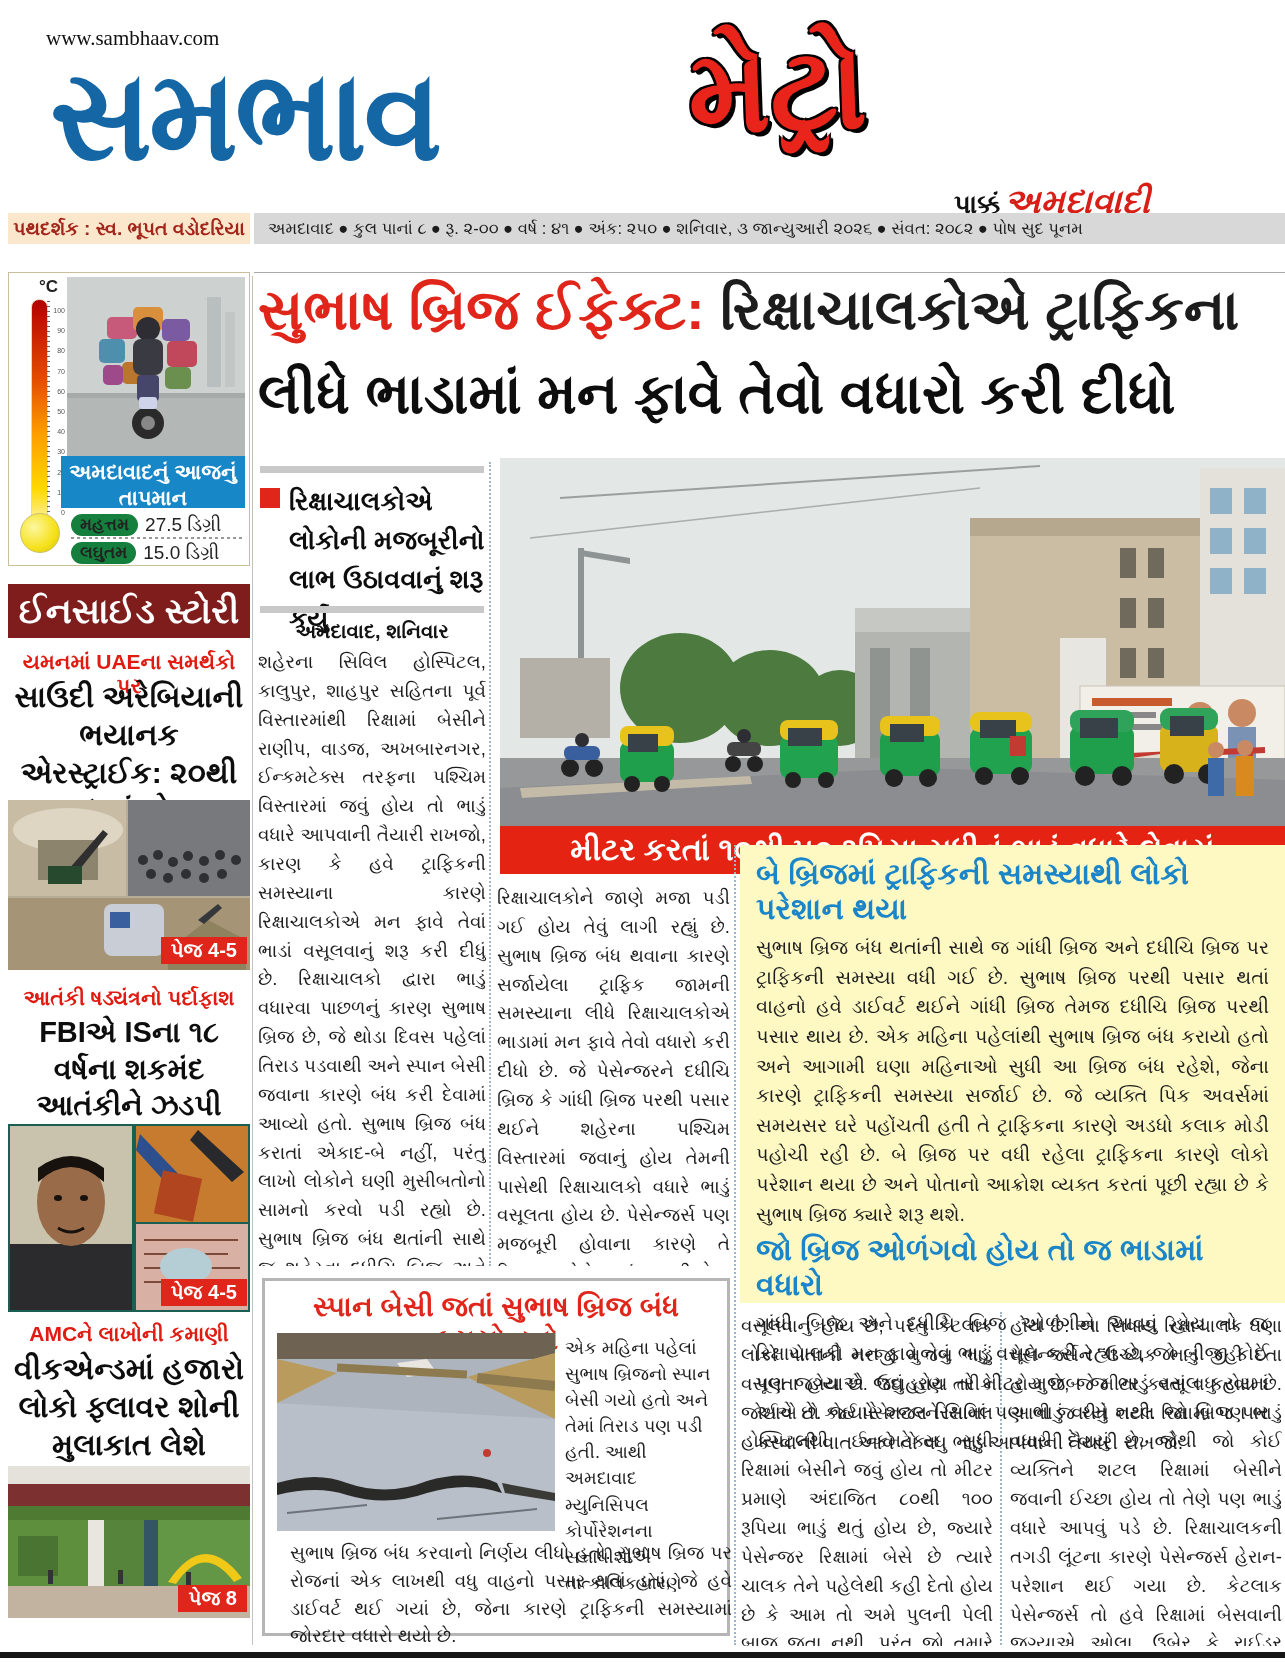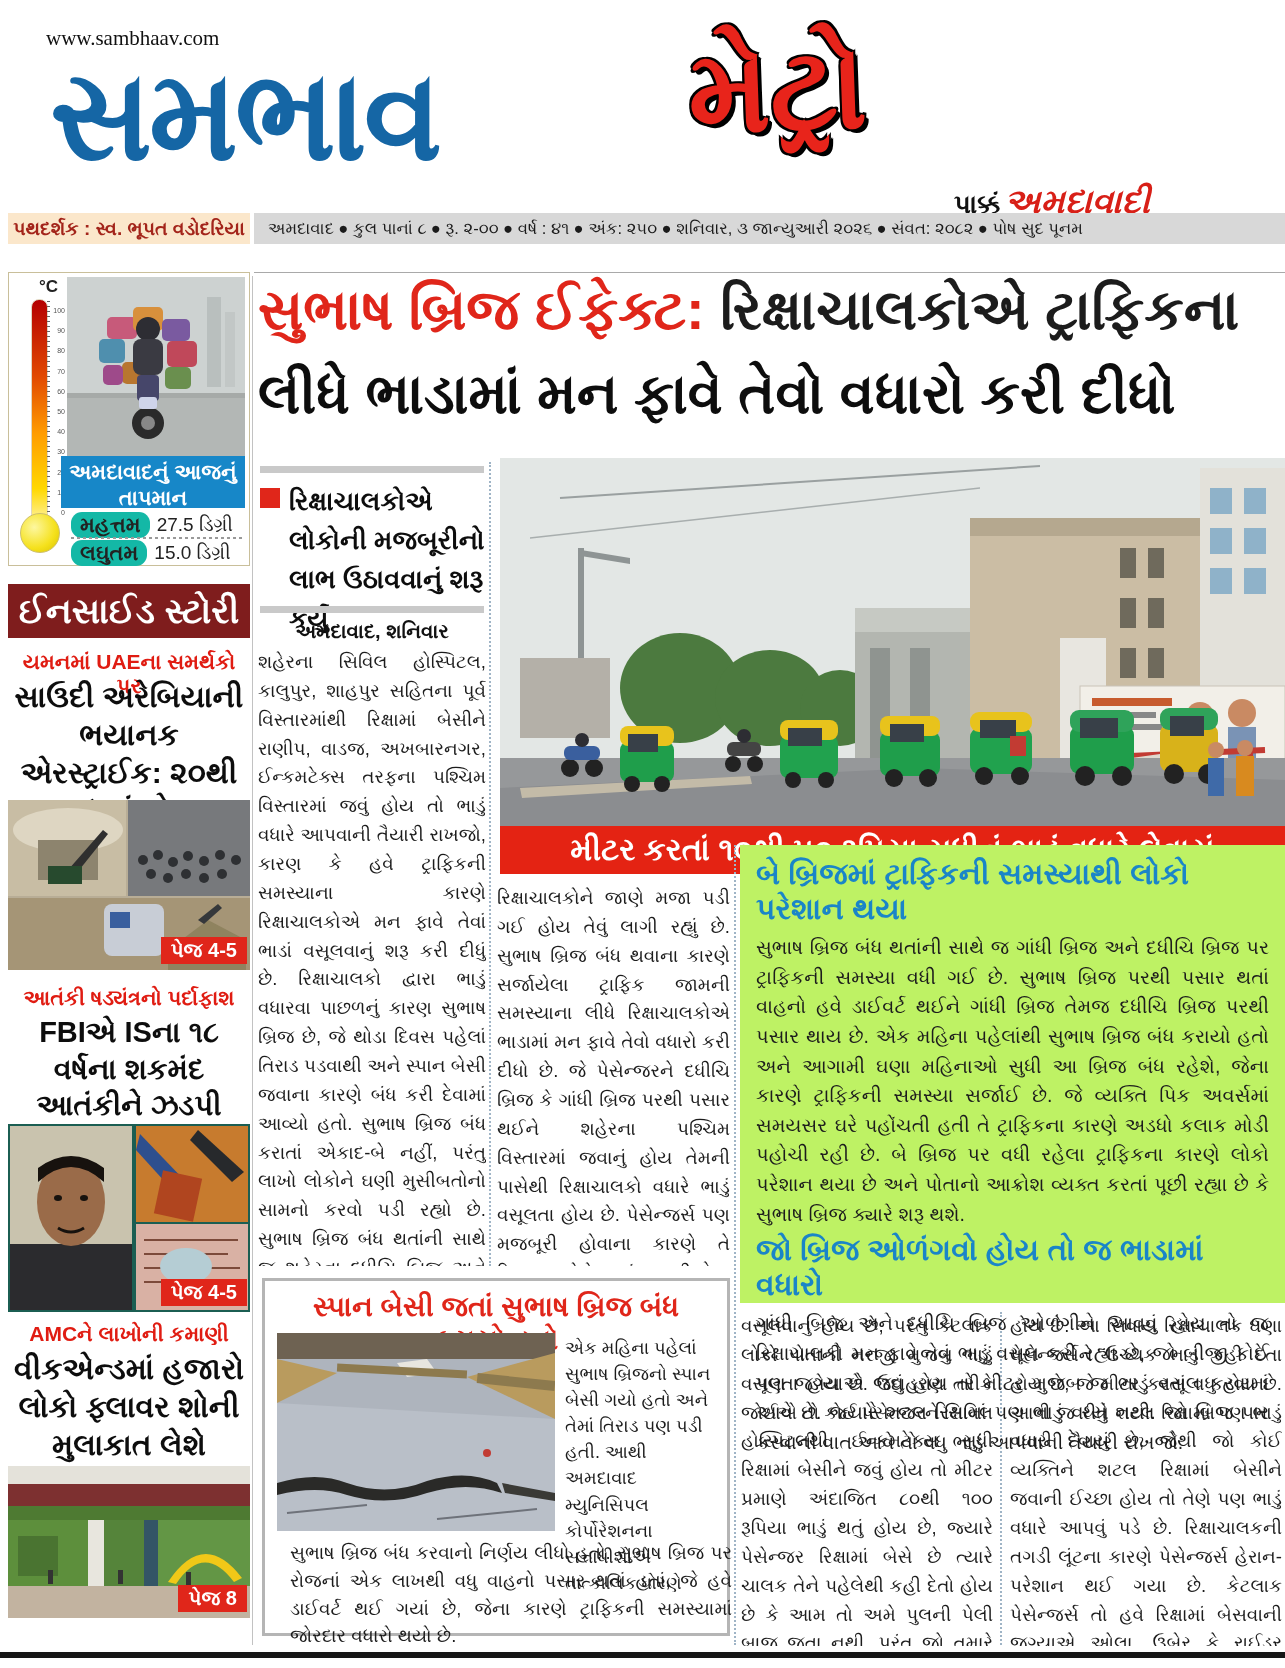--- a/index.html
+++ b/index.html
@@ -30,21 +30,21 @@
       background:linear-gradient(#b40000,#e24b00 35%,#ff9c00 60%,#ffd800 85%,#fff3a0);}
   .therm-bulb{position:absolute;left:11px;top:240px;width:38px;height:38px;border-radius:50%;
       background:radial-gradient(circle at 35% 35%,#fdf7a0,#f5e11c 60%,#d8c200);border:1px solid #cdbf6a;}
   .therm-scale{position:absolute;left:42px;top:28px;font-size:7px;line-height:20.2px;color:#555;white-space:pre-line;text-align:right;width:14px;}
   .therm-ticks{position:absolute;left:38px;top:28px;width:3px;height:220px;
       background:repeating-linear-gradient(#666 0 1px,transparent 1px 5px);}
   .w-photo{position:absolute;left:58px;top:4px;width:178px;height:182px;overflow:hidden;}
   .w-title{position:absolute;left:52px;top:183px;width:184px;height:52px;background:#1787c8;color:#fff;
       font-size:21px;font-weight:800;text-align:center;line-height:1.22;padding-top:3px;box-sizing:border-box;}
   .w-row{position:absolute;left:62px;width:176px;height:27px;display:flex;align-items:center;gap:7px;}
-  .w-pill{background:#14b8a6;border-radius:11px;padding:1px 9px;font-size:21px;font-weight:800;color:#222;}
+  .w-pill{background:#15803d;border-radius:11px;padding:1px 9px;font-size:17px;font-weight:800;color:#222;}
   .w-val{font-size:19px;color:#222;}
   .w-dots{position:absolute;left:62px;top:264px;width:172px;height:2px;
       background:repeating-linear-gradient(90deg,#999 0 3px,transparent 3px 6px);}
 
   
   .inside-hdr{left:8px;top:584px;width:242px;height:54px;background:#7f1d1d;color:#fff;display:flex;align-items:center;
       justify-content:center;font-size:35px;font-weight:800;}
   .kicker{width:242px;left:8px;text-align:center;font-size:21px;font-weight:800;color:#e01c12;}
   .rail-hl{width:242px;left:8px;text-align:center;font-weight:800;color:#0d0d0d;line-height:1.26;}
   .rail-photo{left:8px;width:242px;overflow:hidden;}
@@ -65,21 +65,21 @@
   .colA{left:258px;top:648px;width:228px;height:618px;}
   .colB{left:497px;top:884px;width:233px;height:382px;}
   .colC{left:741px;top:1312px;width:252px;height:334px;}
   .colD{left:1010px;top:1312px;width:272px;height:334px;}
   .dotted-v{width:0;border-left:2px dotted #9fb4c6;}
   .main-photo{left:500px;top:458px;width:785px;height:368px;overflow:hidden;}
   .red-banner{left:500px;top:826px;width:785px;height:48px;background:#e42313;color:#fff;display:flex;align-items:center;
       justify-content:center;font-size:31px;font-weight:800;}
 
   
-  .graybox{left:740px;top:845px;width:545px;height:458px;background:#bef264;box-sizing:border-box;padding:8px 16px;}
+  .graybox{left:740px;top:845px;width:545px;height:458px;background:#fef9c3;box-sizing:border-box;padding:8px 16px;}
   .gb-h{font-size:30px;font-weight:800;color:#1a85c8;margin:4px 0 6px 0;}
   .gb-b{font-size:19.5px;line-height:1.52;text-align:justify;color:#1c1c1c;}
 
   
   .spanbox{left:262px;top:1278px;width:468px;height:358px;border:3px solid #b5b5b5;box-sizing:border-box;background:#fff;padding:8px 10px;}
   .sb-h{font-size:28px;font-weight:800;color:#e0261a;text-align:center;margin:2px 0 8px 0;}
   .sb-photo{position:absolute;left:12px;top:52px;width:278px;height:198px;overflow:hidden;}
   .sb-side{position:absolute;left:300px;top:54px;width:152px;font-size:18px;line-height:1.45;color:#1c1c1c;}
   .sb-bottom{position:absolute;left:12px;top:258px;width:442px;font-size:18.5px;line-height:1.5;text-align:justify;color:#1c1c1c;margin-left:13px;}
 </style>

